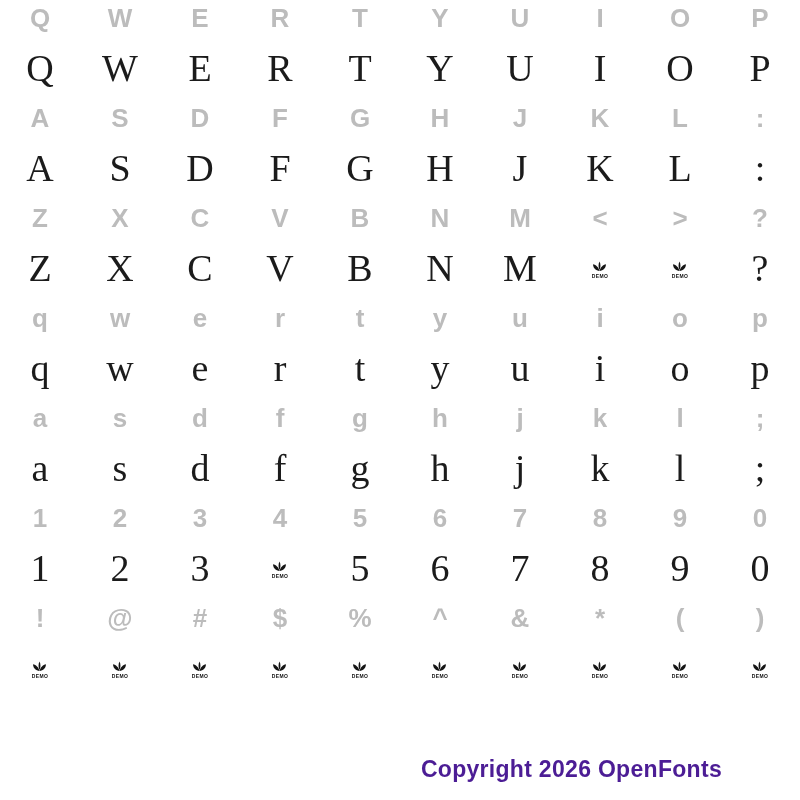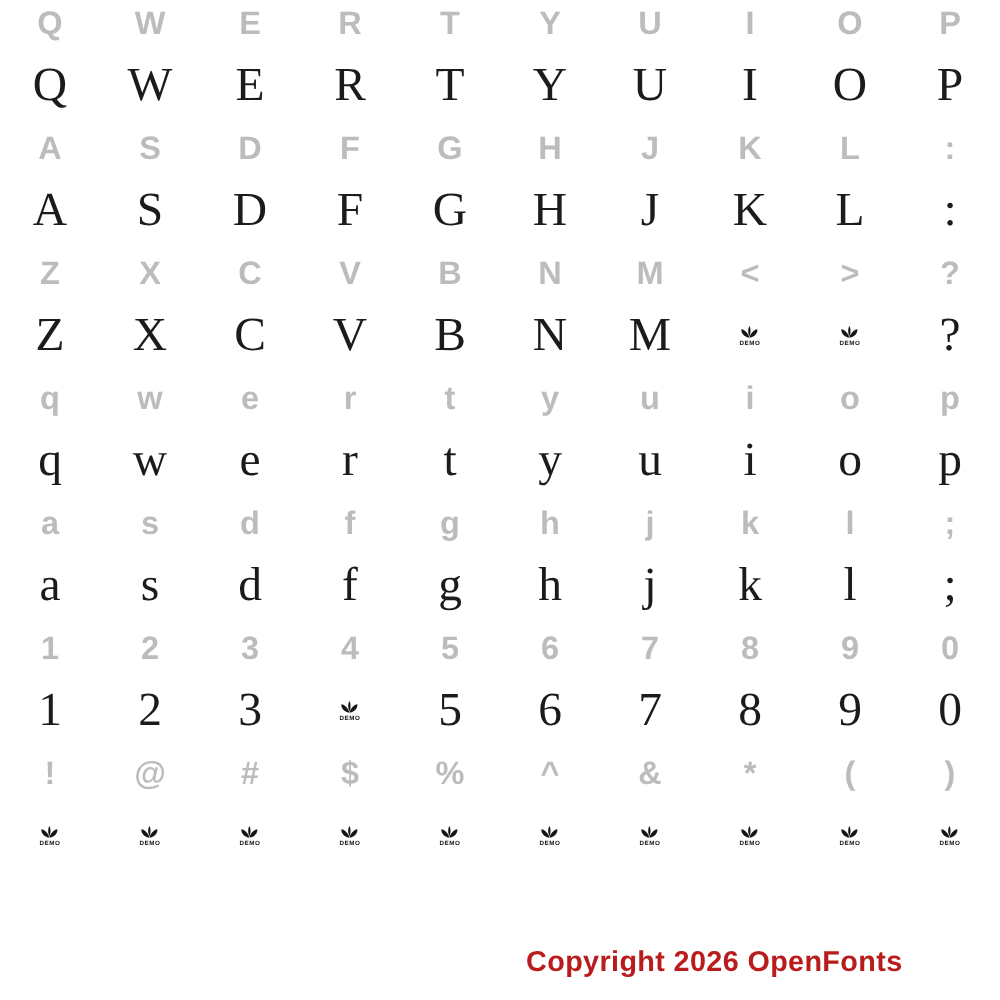--- a/index.html
+++ b/index.html
@@ -53,21 +53,21 @@
     letter-spacing:0.4px;
     color:#111111;
   }
   .copyright{
     position:absolute;
     top:756px;
     right:78px;
     font-family:"Liberation Sans",sans-serif;
     font-size:23px;
     font-weight:600;
-    color:#b91c1c;
+    color:#4c1d95;
     letter-spacing:0.3px;
   }
 </style>
 </head>
 <body>
 
 <div class="page">
   <div class="grid" id="grid">
       <div class="pair">
         <div class="row ref-row">

